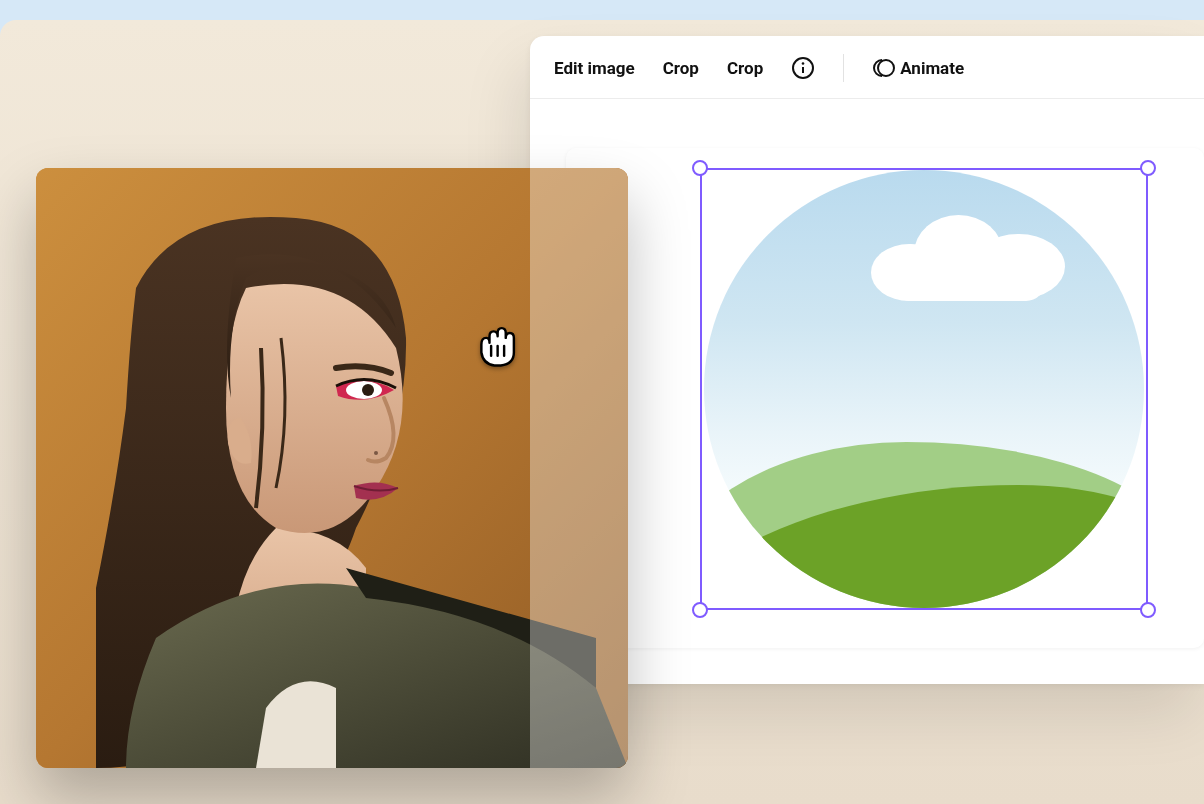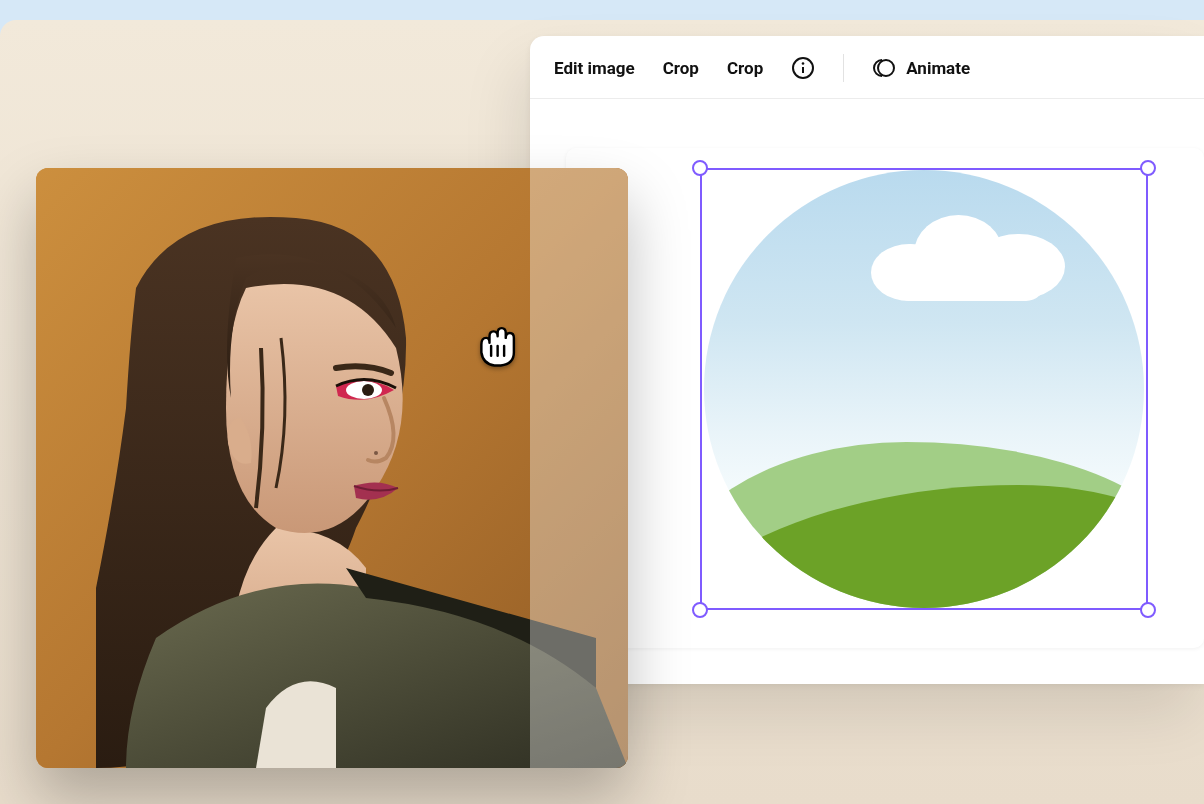--- a/index.html
+++ b/index.html
@@ -65,21 +65,21 @@
     cursor: pointer;
   }
   .toolbar .divider {
     width: 1px;
     height: 28px;
     background: #e2e2e2;
   }
   .toolbar .animate-group {
     display: flex;
     align-items: center;
-    gap: 10px;
+    gap: 4px;
     cursor: pointer;
   }
 
   .canvas-area {
     position: absolute;
     left: 36px;
     top: 112px;
     right: 0;
     bottom: 36px;
     background: #ffffff;

